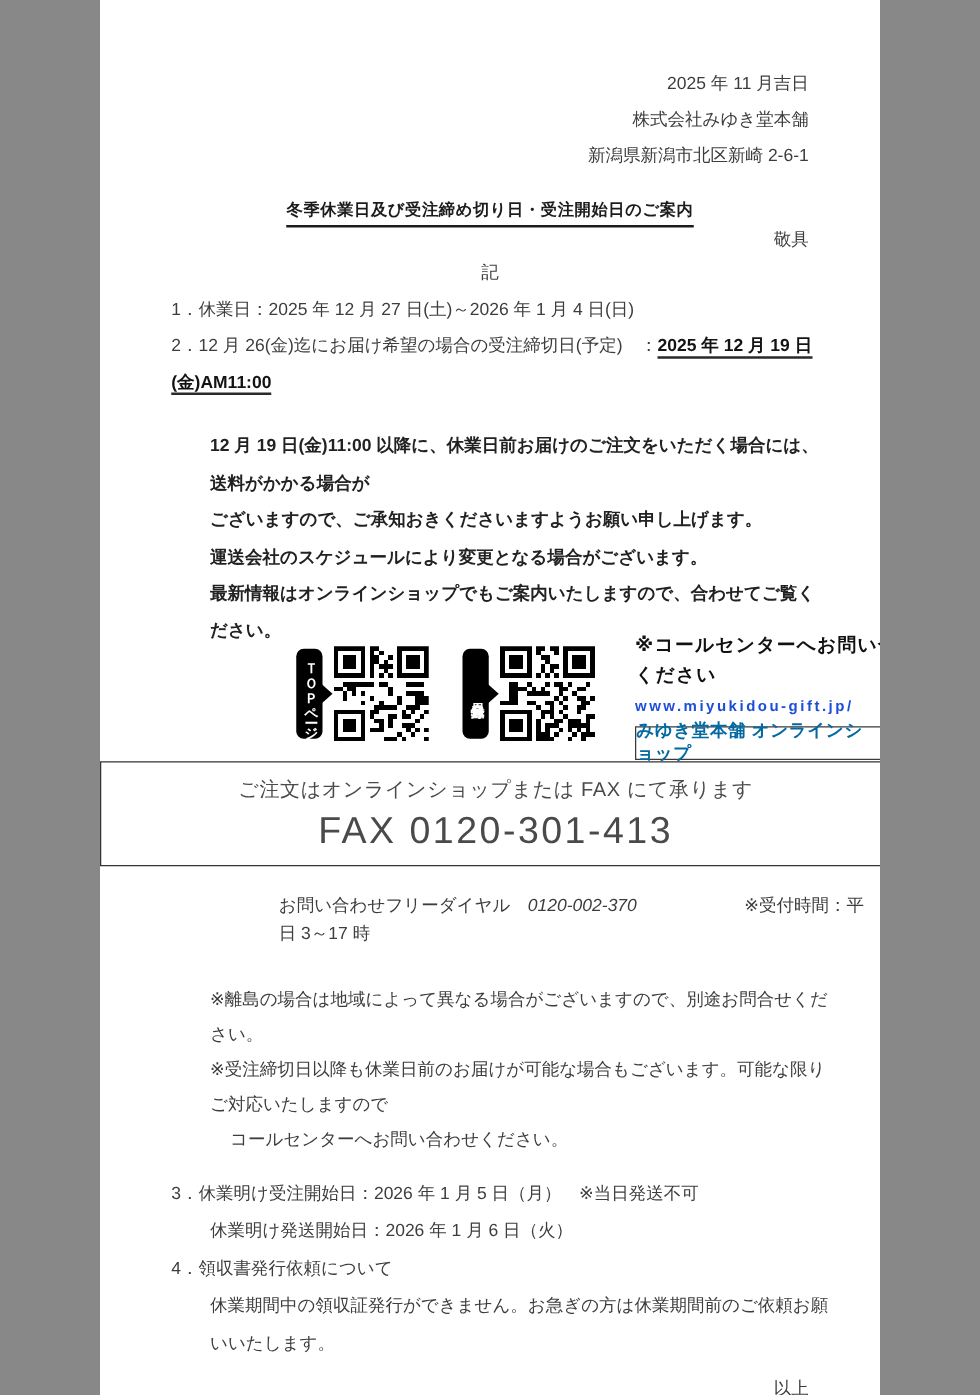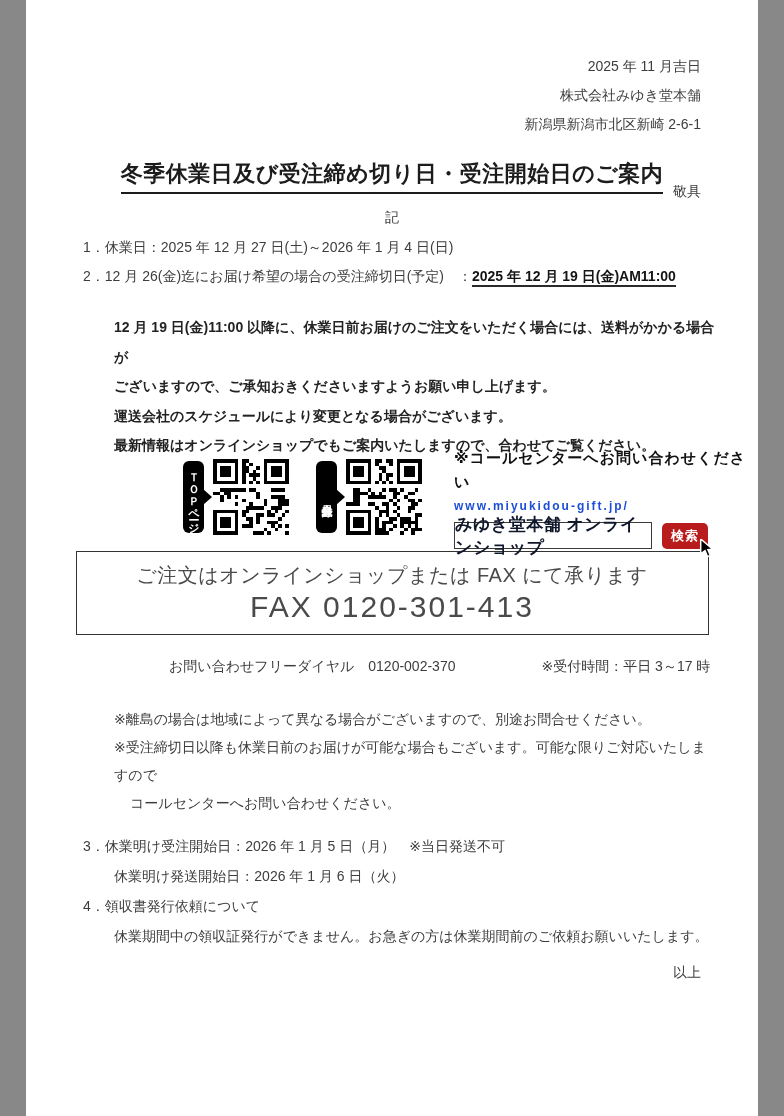--- a/index.html
+++ b/index.html
@@ -1,34 +1,34 @@
 <!DOCTYPE html>
 <html><head>
 <meta charset="utf-8">
 <style>
   html,body{margin:0;padding:0;background:#888;}
   .page{
     position:relative;
-    width:732px;height:1116px;
+    width:624px;height:1116px;
     margin:0 auto;
     background:#ffffff;
     box-sizing:border-box;
     padding-top:52px;
     overflow:hidden;
     font-family:"Liberation Sans","DejaVu Sans",sans-serif;
     color:#3d3d3d;
     font-size:14px;
   }
   
   .sender{ text-align:right; margin-right:57px; line-height:29px; }
   
   .title-row{ text-align:center; margin-top:20px; height:30px; }
   .doc-title{
     display:inline-block;
-    font-size:22px; font-weight:700; color:#1c1c1c;
+    font-size:13px; font-weight:700; color:#1c1c1c;
     letter-spacing:.5px;
     border-bottom:2px solid #1c1c1c;
     padding-bottom:3px;
   }
   
   .greeting{ margin:34px 49px 0 50px; line-height:29px; text-align:justify; }
   .keigu{ text-align:right; margin:-10px 57px 0 0; line-height:24px; }
   .ki{ text-align:center; margin-top:2px; line-height:24px; }
   
   .list1{ margin:4px 0 0 57px; line-height:29px; }
@@ -62,46 +62,46 @@
   .qr-label.second{ margin-left:27px; }
   svg.qr{ width:76px; height:76px; flex:none; fill:#000; }
   .qr-side{ margin-left:32px; padding-top:2px; }
   .qr-note{ font-size:15px; font-weight:700; color:#111; letter-spacing:1px; line-height:24px; }
   .qr-url{ font-size:12px; font-weight:700; color:#1d4ed8; letter-spacing:2px; line-height:24px; }
   .search-row{ display:flex; align-items:center; margin-top:4px; }
   .search-box{
     width:196px; height:25px;
     border:1.5px solid #3a3a3a;
     display:flex; align-items:center; justify-content:center;
-    font-size:17px; font-weight:700; color:#0f172a; letter-spacing:.5px;
+    font-size:14px; font-weight:700; color:#0369a1; letter-spacing:.5px;
     background:#fff;
   }
   .search-btn{
     position:relative;
     margin-left:10px;
     width:46px; height:26px;
     background:#b91c1c; border-radius:5px;
     display:flex; align-items:center; justify-content:center;
     color:#fff; font-size:13px; font-weight:700; letter-spacing:1px;
   }
   .search-btn svg{ position:absolute; right:-8px; bottom:-9px; }
   
   .fax-box{
     margin:14px auto 0 auto;
     width:633px; height:84px;
     border:1.5px solid #333;
     box-sizing:border-box;
     text-align:center;
     color:#4a4a4a;
   }
-  .fax-line1{ font-size:20px; line-height:24px; margin-top:11px; letter-spacing:.5px; }
+  .fax-line1{ font-size:16px; line-height:24px; margin-top:11px; letter-spacing:.5px; }
   .fax-number{ font-size:30px; line-height:40px; letter-spacing:2px; margin-top:0px; }
   
   .contact{ margin:20px 0 0 143px; line-height:22px; }
-  .contact .phone{ margin-left:14px; }
+  .contact .phone{ margin-left:14px;font-style:italic; }
   .contact .hours{ margin-left:86px; }
   
   .notes{ margin:28px 40px 0 88px; line-height:28px; }
   .notes .indent{ margin-left:16px; }
   
   .list2{ margin:14px 40px 0 57px; line-height:30px; }
   .list2 .sub{ margin-left:31px; }
   
   .end{ text-align:right; margin:10px 57px 0 0; line-height:22px; }
 </style>

